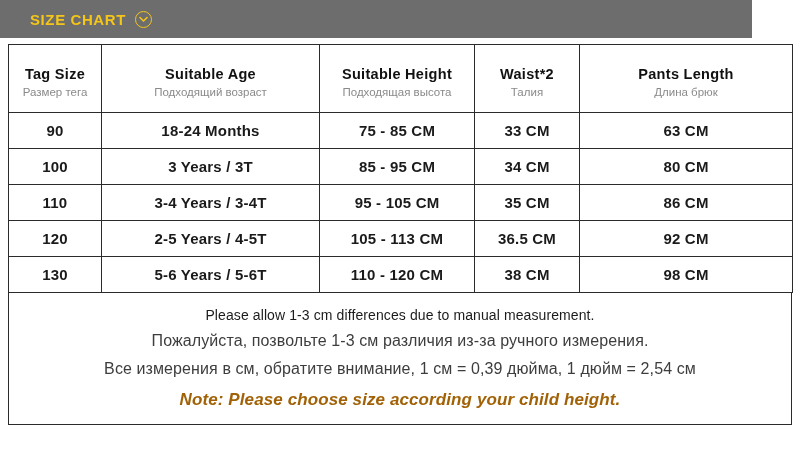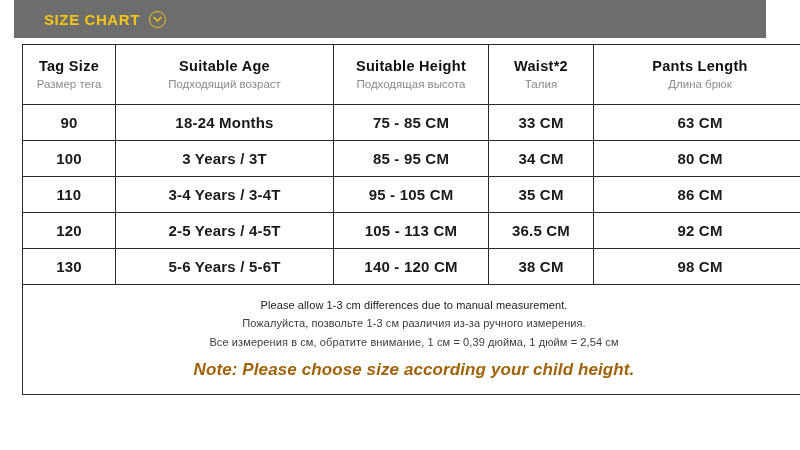--- a/index.html
+++ b/index.html
@@ -11,21 +11,20 @@
     height: 450px;
     background: #ffffff;
     font-family: "Liberation Sans", sans-serif;
     overflow: hidden;
   }
   .page {
     position: relative;
     width: 752px;
     height: 450px;
     box-sizing: border-box;
-    margin-left: 14px;
   }
   
   .header-bar {
     position: relative;
     height: 38px;
     background: #6d6d6d;
     display: flex;
     align-items: center;
     padding-left: 30px;
   }
@@ -60,21 +59,21 @@
     margin: 6px 0 0 0;
   }
   table.size-table th,
   table.size-table td {
     border: 1px solid #2b2b2b;
     text-align: center;
     vertical-align: middle;
     color: #141414;
   }
   table.size-table thead th {
-    padding: 6px 2px 7px 2px;
+    padding: 14px 2px 7px 2px;
     height: 46px;
   }
   .th-en {
     display: block;
     font-size: 14.5px;
     font-weight: bold;
     color: #111111;
     letter-spacing: 0.3px;
     line-height: 1.25;
   }
@@ -106,27 +105,27 @@
     border: 1px solid #2b2b2b;
     border-top: none;
     width: 784px;
     margin: 0 8px;
     box-sizing: border-box;
     padding: 12px 10px 14px 10px;
     text-align: center;
   }
   .note-line-1,
   .note-line-2 {
-    font-size: 11px;
+    font-size: 14px;
     color: #1c1c1c;
     line-height: 1.55;
     letter-spacing: 0.1px;
   }
   .note-ru {
-    font-size: 11px;
+    font-size: 16px;
     color: #3d3d3d;
     line-height: 1.75;
     letter-spacing: 0.1px;
   }
   .note-red {
     font-size: 17px;
     font-weight: bold;
     color: #a16207;
     margin-top: 7px;
     letter-spacing: 0.1px;
@@ -205,21 +204,21 @@
         <tr>
           <td>120</td>
           <td>2-5 Years / 4-5T</td>
           <td>105 - 113 CM</td>
           <td>36.5 CM</td>
           <td>92 CM</td>
         </tr>
         <tr>
           <td>130</td>
           <td>5-6 Years / 5-6T</td>
-          <td>140 - 120 CM</td>
+          <td>110 - 120 CM</td>
           <td>38 CM</td>
           <td>98 CM</td>
         </tr>
       </tbody>
     </table>
   </div>
 
   <div class="notes">
     <div class="note-line-1">Please allow 1-3 cm differences due to manual measurement.</div>
     <div class="note-ru">Пожалуйста, позвольте 1-3 см различия из-за ручного измерения.</div>

